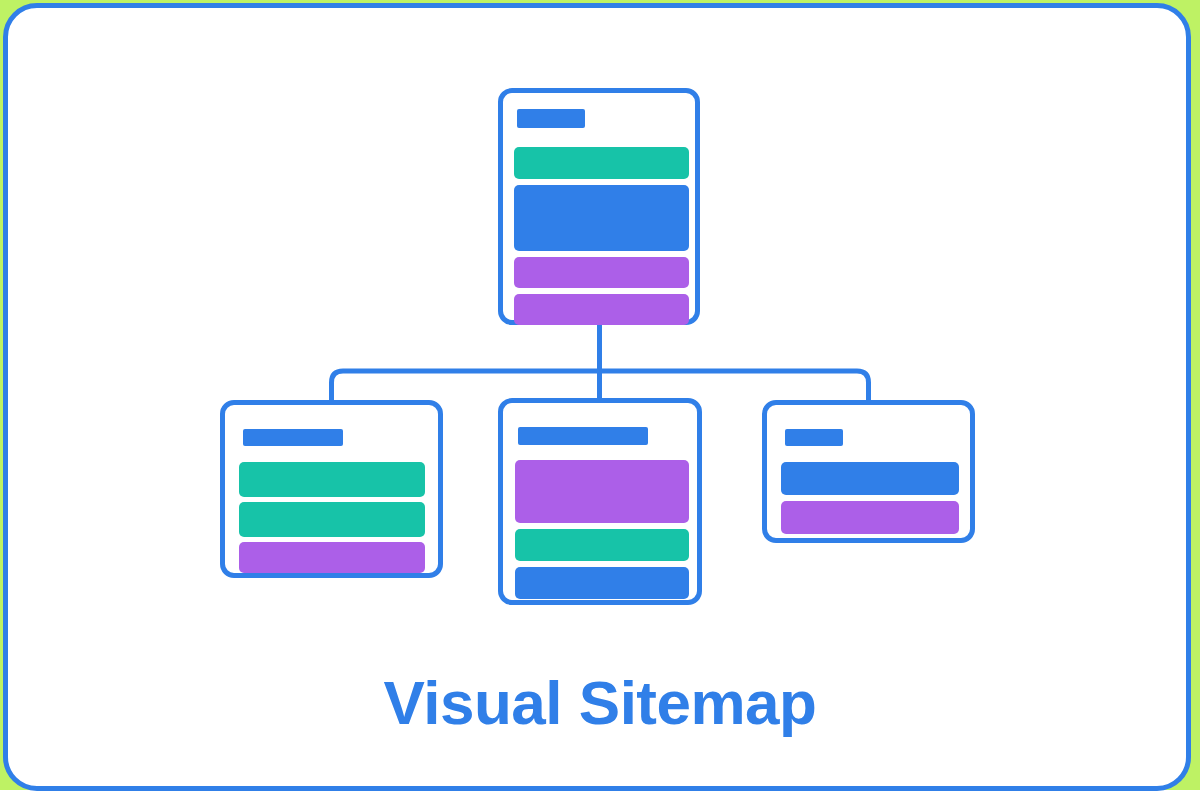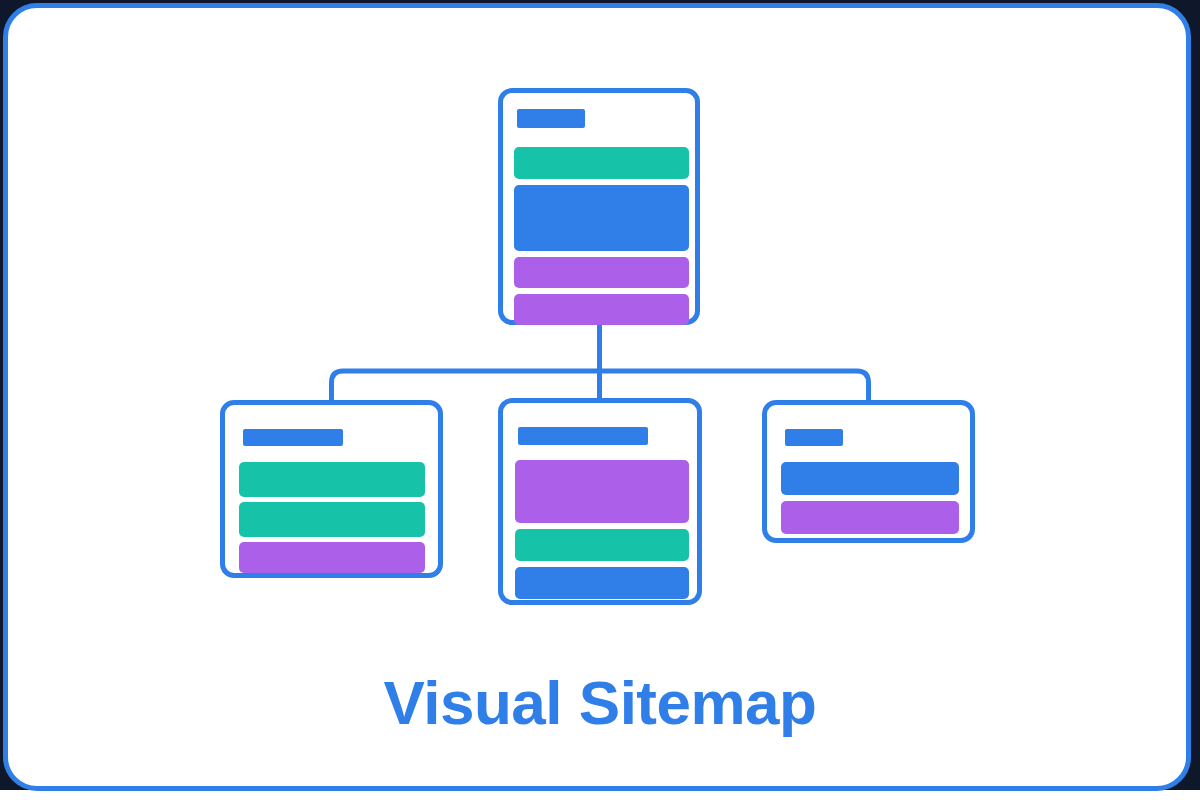--- a/index.html
+++ b/index.html
@@ -12,21 +12,21 @@
     width: 1200px;
     height: 800px;
     font-family: "Liberation Sans", sans-serif;
     overflow: hidden;
   }
 
   #stage {
     position: relative;
     width: 1200px;
     height: 790px;
-    background: #0f172a;
+    background: #bef264;
   }
 
   
   #frame {
     position: absolute;
     left: 3px;
     top: 3px;
     width: 1188px;
     height: 788px;
     box-sizing: border-box;

